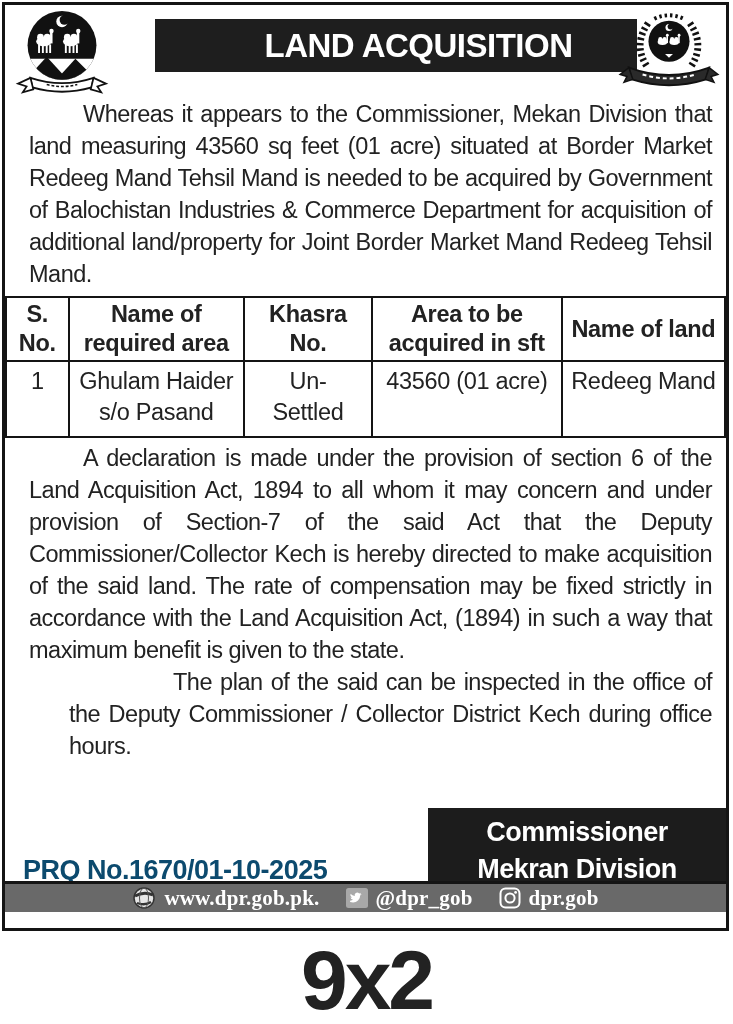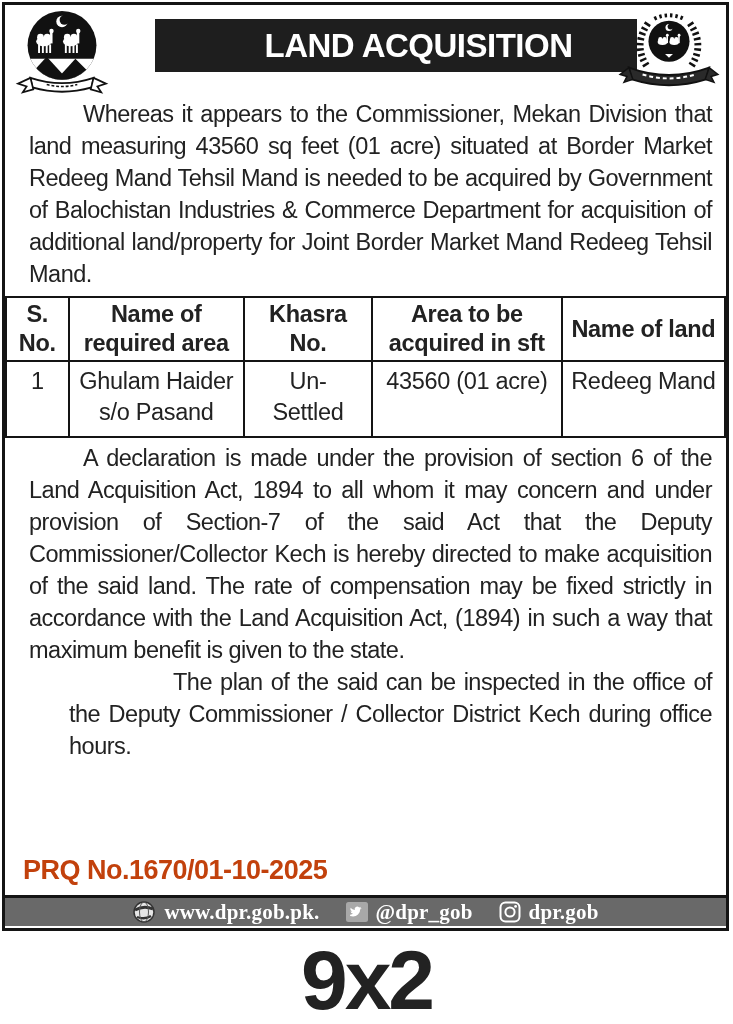--- a/index.html
+++ b/index.html
@@ -19,25 +19,25 @@
   .para.indent-big{text-indent:104px;margin-left:40px;}
   
   table.acq{width:100%;border-collapse:collapse;margin-top:6px;table-layout:fixed;}
   table.acq th,table.acq td{border:2px solid #141414;white-space:pre-line;text-align:center;
         font-size:23.5px;letter-spacing:-0.3px;vertical-align:middle;padding:2px 2px;}
   table.acq th{font-weight:bold;line-height:29px;height:58px;}
   table.acq td{font-weight:normal;line-height:31px;height:68px;vertical-align:top;padding-top:4px;}
   .c1{width:8.7%;}.c2{width:24.4%;}.c3{width:17.8%;}.c4{width:26.4%;}.c5{width:22.7%;}
   .mt8{margin-top:4px;}
   
-  .prq{position:absolute;left:18px;bottom:42px;font-weight:bold;font-size:27px;letter-spacing:-0.5px;color:#c2410c;}
+  .prq{position:absolute;left:18px;bottom:42px;font-weight:bold;font-size:27px;letter-spacing:-0.5px;color:#0c4a6e;}
   .sig{position:absolute;right:0;bottom:34px;width:298px;height:86px;background:#1c1c1c;
        display:flex;align-items:center;justify-content:center;text-align:center;}
   .sig span{color:#fff;font-weight:bold;font-size:27px;line-height:37px;white-space:pre-line;letter-spacing:-0.5px;}
-  .socialbar{position:absolute;left:0;bottom:2px;width:100%;height:31px;background:#696969;border-top:3px solid #141414;
+  .socialbar{position:absolute;left:0;bottom:16px;width:100%;height:31px;background:#696969;border-top:3px solid #141414;
        display:flex;align-items:center;justify-content:center;gap:26px;box-sizing:border-box;}
   .soc{display:flex;align-items:center;gap:8px;}
   .soc .txt{color:#fff;font-family:"Liberation Serif",serif;font-weight:bold;font-size:21px;letter-spacing:0.2px;}
   .soc svg{display:block;}
   
   .size-label{position:absolute;left:0;top:932px;width:733px;text-align:center;}
   .size-label span{font-weight:bold;font-size:84px;letter-spacing:-3px;color:#222;font-family:"Liberation Sans",sans-serif;}
 </style>
 </head>
 <body>
@@ -162,20 +162,24 @@
         <td>Redeeg Mand</td>
       </tr>
     </tbody>
   </table>
 
   <p class="para indent mt8">A declaration is made under the provision of section 6 of the Land Acquisition Act, 1894 to all whom it may concern and under provision of Section-7 of the said Act that the Deputy Commissioner/Collector Kech is hereby directed to make acquisition of the said land. The rate of compensation may be fixed strictly in accordance with the Land Acquisition Act, (1894) in such a way that maximum benefit is given to the state.</p>
   <p class="para indent-big">The plan of the said can be inspected in the office of the Deputy Commissioner / Collector District Kech during office hours.</p>
 
   <div class="prq">PRQ No.1670/01-10-2025</div>
 
+  <div class="sig">
+    <span>Commissioner
+Mekran Division</span>
+  </div>
 
   <div class="socialbar">
     <div class="soc">
       <svg width="24" height="24" viewBox="0 0 24 24">
         <circle cx="12" cy="12" r="10" fill="#e6e6e6" stroke="#333" stroke-width="1.5"></circle>
         <path d="M3,10 q9,-5 18,-1" fill="none" stroke="#333" stroke-width="3"></path>
         <path d="M5,17 q8,3 14,-1" fill="none" stroke="#333" stroke-width="2.4"></path>
         <ellipse cx="12" cy="12" rx="4.5" ry="10" fill="none" stroke="#555" stroke-width="1"></ellipse>
       </svg>
       <span class="txt">www.dpr.gob.pk.</span>

